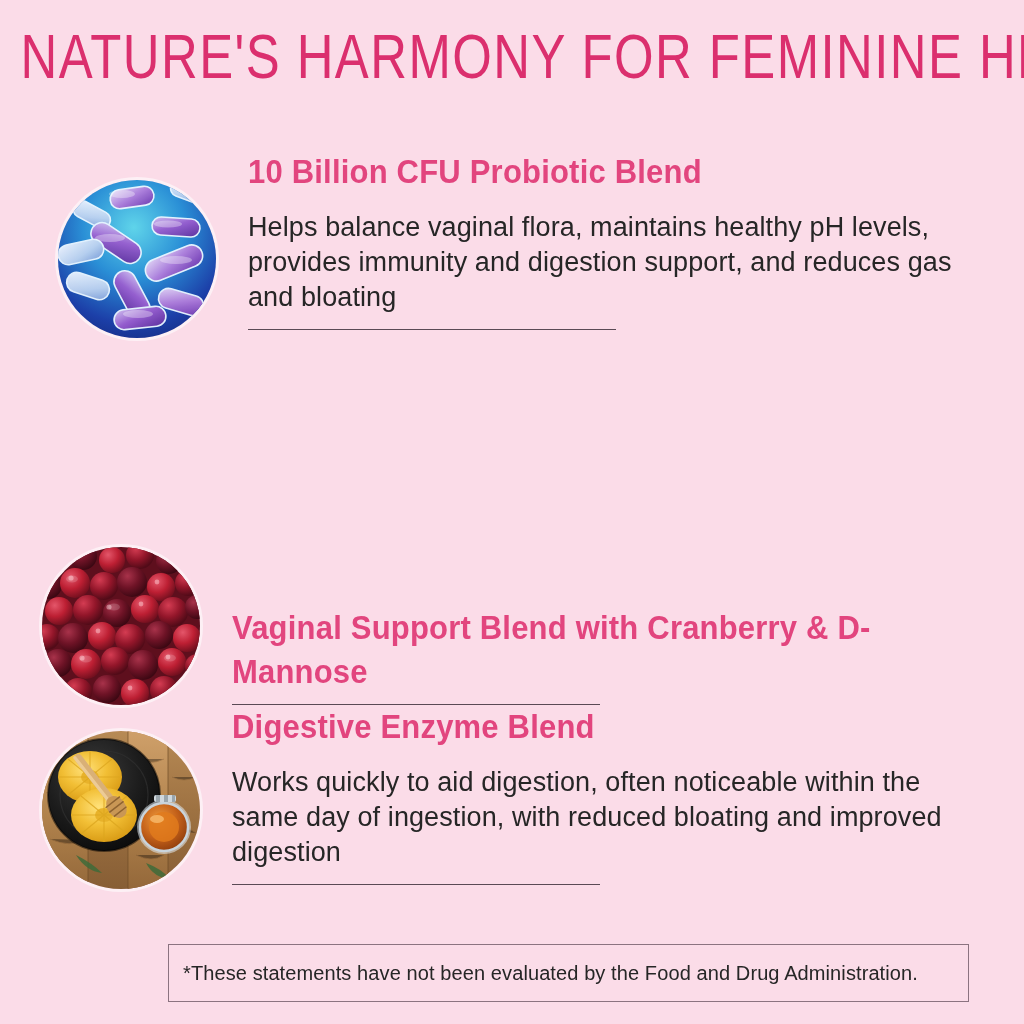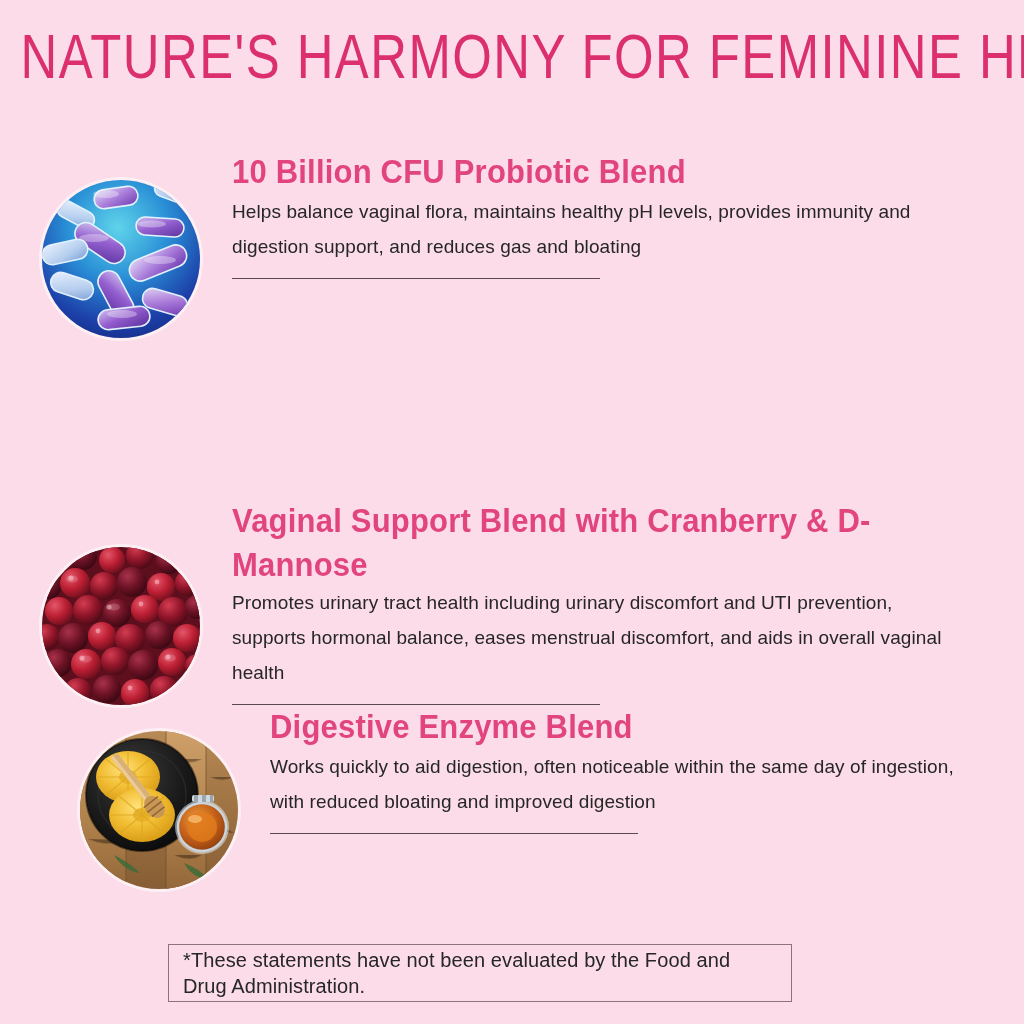--- a/index.html
+++ b/index.html
@@ -66,25 +66,25 @@
     font-weight: 700;
     line-height: 42px;
     letter-spacing: 0.2px;
     transform: scaleY(1.06);
     transform-origin: left top;
   }
 
   .feature-desc {
     color: #262626;
     font-family: "Liberation Sans Narrow", "Liberation Sans", sans-serif;
-    font-size: 19px;
+    font-size: 27px;
     font-weight: 400;
     line-height: 35px;
     letter-spacing: 0.1px;
-    margin-top: 2px;
+    margin-top: 18px;
     max-width: 730px;
   }
 
   .feature-rule {
     width: 368px;
     height: 1px;
     background: #5a4a55;
     margin-top: 14px;
   }
 
@@ -97,21 +97,21 @@
     position: relative;
     box-shadow: 0 0 0 3px #fdf0f5;
   }
   .thumb svg { display: block; width: 158px; height: 158px; }
 
   
   .disclaimer {
     position: absolute;
     left: 168px;
     top: 944px;
-    width: 624px;
+    width: 801px;
     height: 58px;
     border: 1px solid #8b7380;
     display: flex;
     flex-direction: column;
     justify-content: center;
     padding: 0 14px;
   }
   .disclaimer-line {
     color: #262626;
     font-family: "Liberation Sans Narrow", "Liberation Sans", sans-serif;
@@ -120,21 +120,21 @@
     letter-spacing: 0.1px;
   }
 </style>
 </head>
 <body>
 
 <div class="page-title">NATURE'S HARMONY FOR FEMININE HEALTH</div>
 
 <div class="features">
 
-  <div class="feature" style="height:270px;">
+  <div class="feature" style="height:270px;padding-left:16px;">
     <div class="feature-media" style="margin-top:30px;">
       <div class="thumb">
         <svg viewBox="0 0 158 158" xmlns="http://www.w3.org/2000/svg" aria-hidden="true">
           <defs>
             <radialGradient id="bgBact" cx="48%" cy="30%" r="85%">
               <stop offset="0%" stop-color="#5fd4ea"></stop>
               <stop offset="38%" stop-color="#2a8fd6"></stop>
               <stop offset="72%" stop-color="#1c3fa8"></stop>
               <stop offset="100%" stop-color="#12216e"></stop>
             </radialGradient>
@@ -264,26 +264,25 @@
             <ellipse cx="30" cy="32" rx="6" ry="3.5"></ellipse>
             <ellipse cx="72" cy="60" rx="6" ry="3.5"></ellipse>
             <ellipse cx="128" cy="111" rx="6" ry="3.5"></ellipse>
             <ellipse cx="44" cy="112" rx="6" ry="3.5"></ellipse>
           </g>
         </svg>
       </div>
     </div>
     <div class="feature-body">
       <div class="feature-heading">Vaginal Support Blend with Cranberry &amp; D-Mannose</div>
-      <div class="feature-desc">Promotes urinary tract health including urinary discomfort and UTI prevention, supports hormonal balance, eases menstrual discomfort, and aids in overall vaginal health</div>
       <div class="feature-rule"></div>
     </div>
   </div>
 
-  <div class="feature" style="height:190px;padding-left:38px;">
+  <div class="feature" style="height:190px;">
     <div class="feature-media" style="margin-top:26px;">
       <div class="thumb">
         <svg viewBox="0 0 158 158" xmlns="http://www.w3.org/2000/svg" aria-hidden="true">
           <defs>
             <linearGradient id="wood1" x1="0" y1="0" x2="0" y2="1">
               <stop offset="0%" stop-color="#b78a55"></stop>
               <stop offset="50%" stop-color="#9e7242"></stop>
               <stop offset="100%" stop-color="#875e35"></stop>
             </linearGradient>
             <linearGradient id="wood2" x1="0" y1="0" x2="0" y2="1">

